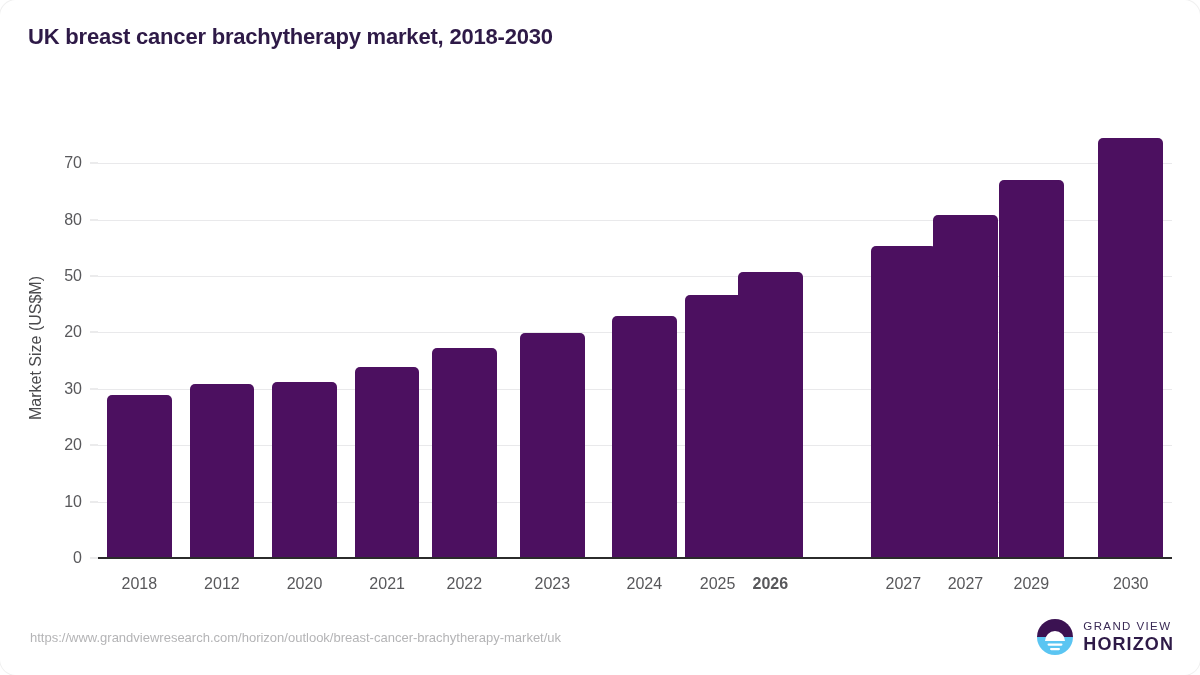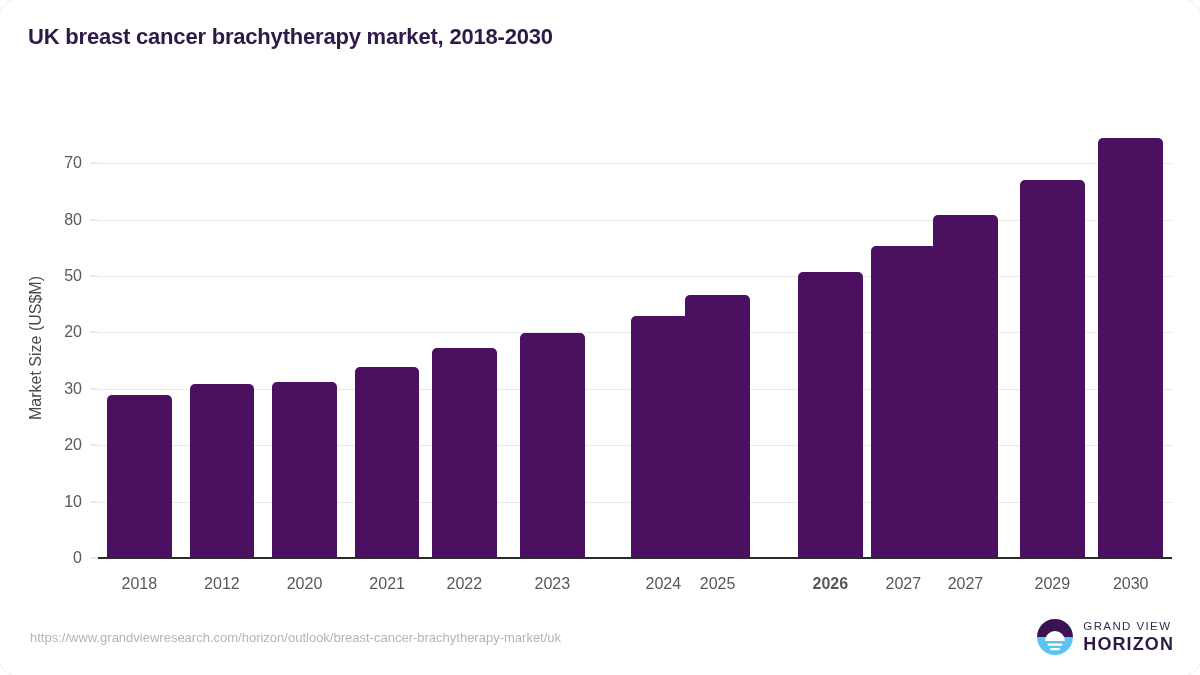--- a/index.html
+++ b/index.html
@@ -208,41 +208,41 @@
           <div class="x-tick-label">2021</div>
         </div>
         <div class="bar-slot" style="left: 325px; width: 82.6154px;">
           <div class="bar" title="2022: 37.3" style="height: 210.282px; background: rgb(76, 16, 96);"></div>
           <div class="x-tick-label">2022</div>
         </div>
         <div class="bar-slot" style="left: 413.077px; width: 82.6154px;">
           <div class="bar" title="2023: 39.9" style="height: 224.94px; background: rgb(76, 16, 96);"></div>
           <div class="x-tick-label">2023</div>
         </div>
-        <div class="bar-slot" style="left: 524px; width: 82.6154px;">
+        <div class="bar-slot" style="left: 505px; width: 82.6154px;">
           <div class="bar" title="2024: 43" style="height: 242.416px; background: rgb(76, 16, 96);"></div>
           <div class="x-tick-label">2024</div>
         </div>
         <div class="bar-slot" style="left: 578.308px; width: 82.6154px;">
           <div class="bar" title="2025: 46.6" style="height: 262.711px; background: rgb(76, 16, 96);"></div>
           <div class="x-tick-label">2025</div>
         </div>
-        <div class="bar-slot" style="left: 691px; width: 82.6154px; font-weight: bold;">
+        <div class="bar-slot" style="left: 631px; width: 82.6154px; font-weight: bold;">
           <div class="bar" title="2026: 50.8" style="height: 286.389px; background: rgb(76, 16, 96);"></div>
           <div class="x-tick-label">2026</div>
         </div>
         <div class="bar-slot" style="left: 764px; width: 82.6154px;">
           <div class="bar" title="2027: 55.4" style="height: 312.322px; background: rgb(76, 16, 96);"></div>
           <div class="x-tick-label">2027</div>
         </div>
         <div class="bar-slot" style="left: 826.154px; width: 82.6154px;">
           <div class="bar" title="2028: 60.9" style="height: 343.329px; background: rgb(76, 16, 96);"></div>
           <div class="x-tick-label">2027</div>
         </div>
-        <div class="bar-slot" style="left: 913px; width: 82.6154px;">
+        <div class="bar-slot" style="left: 892px; width: 82.6154px;">
           <div class="bar" title="2029: 67" style="height: 377.718px; background: rgb(76, 16, 96);"></div>
           <div class="x-tick-label">2029</div>
         </div>
         <div class="bar-slot" style="left: 991.385px; width: 82.6154px;">
           <div class="bar" title="2030: 74.5" style="height: 420px; background: rgb(76, 16, 96);"></div>
           <div class="x-tick-label">2030</div>
         </div>
       </div>
     <div id="baseline"></div>
   </div>

